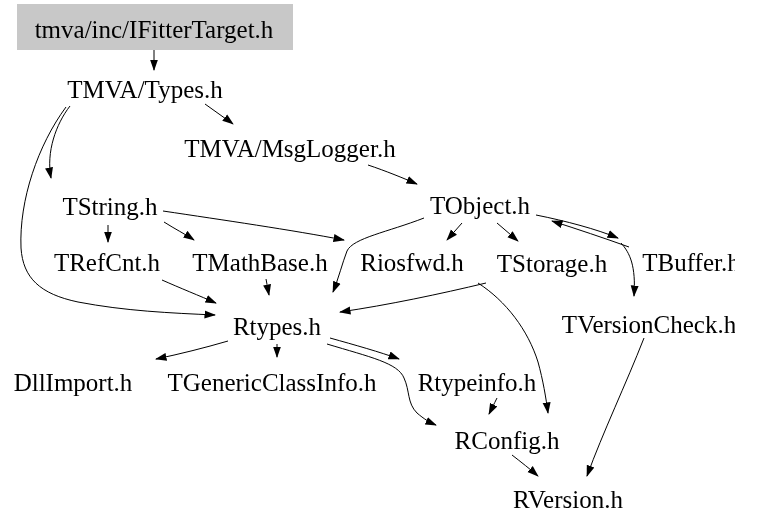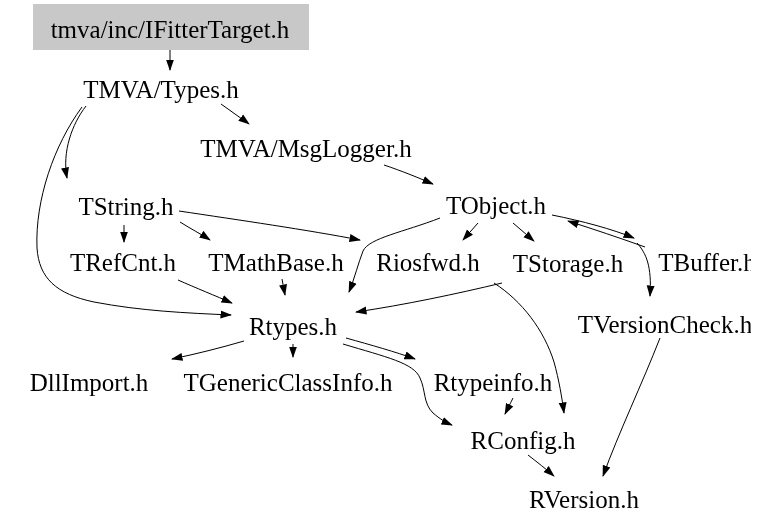--- a/index.html
+++ b/index.html
@@ -6,21 +6,20 @@
     margin: 0;
     padding: 0;
     background: #ffffff;
   }
   #stage {
     position: relative;
     width: 735px;
     height: 528px;
     background: #ffffff;
     overflow: hidden;
-    margin-left: 16px;
   }
   svg {
     position: absolute;
     top: 0;
     left: 0;
   }
   .node-label {
     font-family: "Liberation Serif", "DejaVu Serif", serif;
     font-size: 25px;
     fill: #000000;

